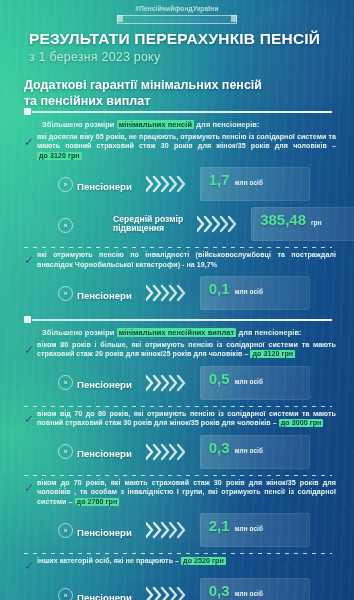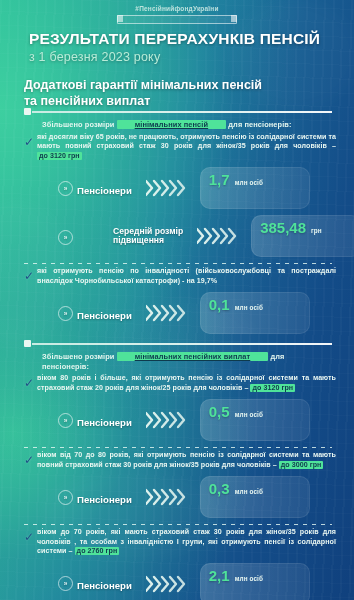--- a/index.html
+++ b/index.html
@@ -79,21 +79,21 @@
   }
   .sec-rule b{
     position:absolute;left:0;top:0;width:7px;height:7px;background:#eaf7f2;border-radius:1px;
   }
 
   .sec-head{
     margin:2px 22px 3px 42px;font-size:7.4px;font-weight:700;color:#e4f6ef;letter-spacing:.1px;
     line-height:1.3;
   }
   .hl-green{
-    background:#4fe39a;color:#0e3a4d;padding:0 18px;border-radius:1px;font-weight:700;text-decoration:underline;
+    background:#4fe39a;color:#0e3a4d;padding:0 2px;border-radius:1px;font-weight:700;
   }
 
   .bullet{
     display:flex;align-items:flex-start;margin:3px 18px 0 24px;
   }
   .check{
     flex:0 0 13px;color:#1e4f86;font-size:12px;line-height:1;margin-top:3px;
     text-shadow:0 0 2px rgba(255,255,255,.25);
   }
   .bullet-text{
@@ -119,22 +119,22 @@
     flex:0 0 13px;width:13px;height:13px;border-radius:50%;
     border:1px solid rgba(255,255,255,.7);
     display:flex;align-items:center;justify-content:center;
     font-size:6.5px;color:#ffffff;opacity:.85;
   }
   .chevrons{
     display:flex;align-items:center;margin:0 8px 0 14px;
   }
   .chevrons svg{display:block;}
   .value-box{
-    min-width:92px;height:42px;display:flex;align-items:baseline;gap:5px;
-    padding:0 9px;border-radius:10px;
+    min-width:92px;height:34px;display:flex;align-items:baseline;gap:5px;
+    padding:0 9px;border-radius:2px;
     background:linear-gradient(90deg,rgba(255,255,255,.17),rgba(255,255,255,.07));
     box-shadow:inset 0 0 0 1px rgba(255,255,255,.08);
   }
   .value-num{
     font-size:15px;font-weight:700;color:#4fe39a;line-height:26px;
     text-shadow:0 1px 2px rgba(0,0,0,.25);
   }
   .value-unit{
     font-size:6.4px;font-weight:700;color:#e9f7f1;letter-spacing:.1px;
   }

